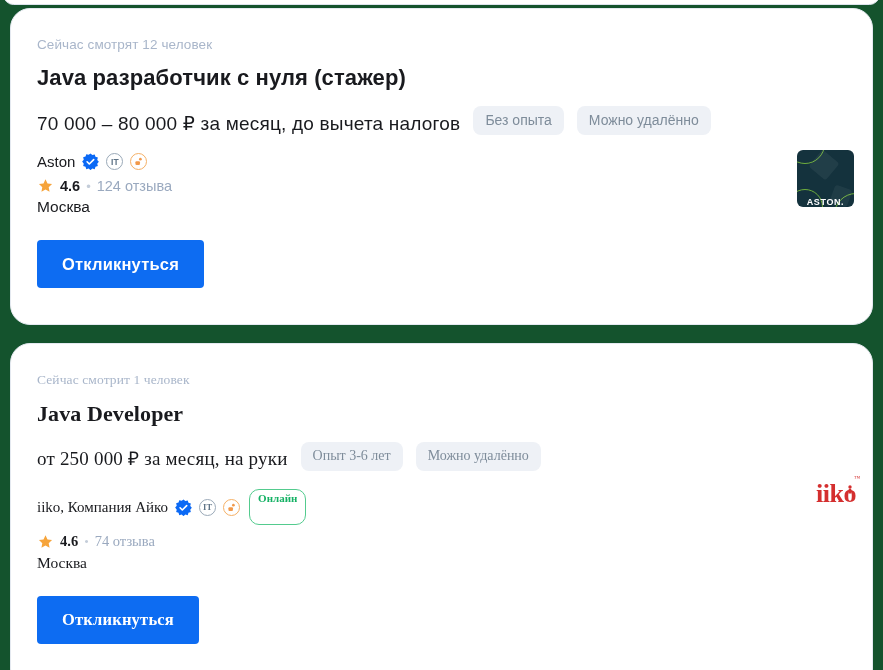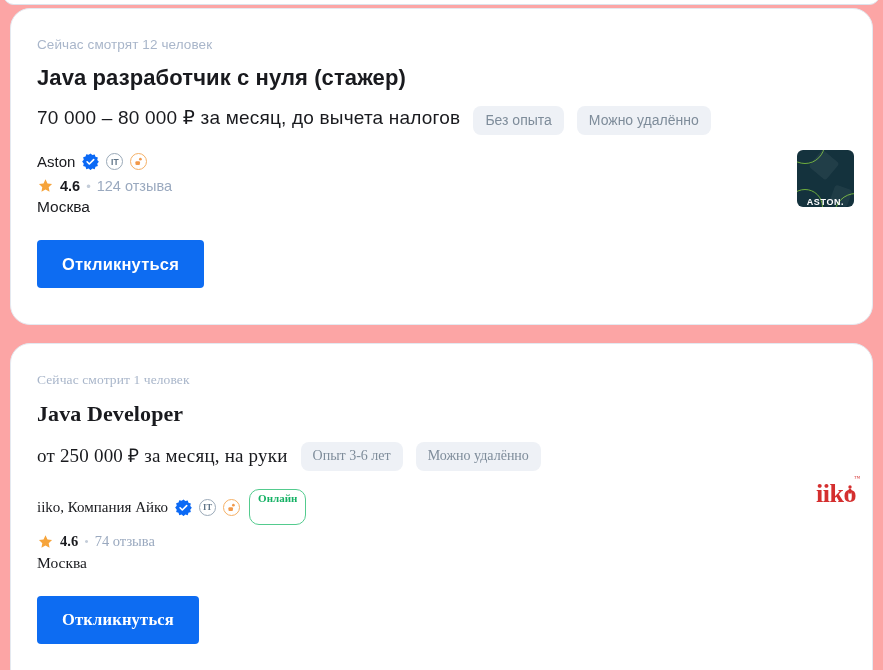--- a/index.html
+++ b/index.html
@@ -1,31 +1,31 @@
 <!DOCTYPE html>
 <html><head>
 <meta charset="utf-8">
 <style>
   * { margin:0; padding:0; box-sizing:border-box; }
   html,body { background:#ffffff; }
   body { width:883px; height:670px; font-family:"Liberation Sans","DejaVu Sans",sans-serif; color:#191a1e; }
-  .page { position:relative; width:883px; height:670px; background:#fca5a5; overflow:hidden; }
+  .page { position:relative; width:883px; height:670px; background:#14532d; overflow:hidden; }
 
   .prev-card-edge { position:absolute; top:-16px; left:3px; right:3px; height:21px;
     border:1px solid #dce3ec; border-radius:18px; background:#fff; }
 
   .vacancy-card { position:absolute; left:10px; width:863px; background:#fff;
     border:1px solid #e4e9f0; border-radius:20px; padding:28px 26px 26px; overflow:hidden; }
   .card-0 { top:8px;  height:317px; }
   .card-1 { top:343px; height:346px;font-family:Liberation Serif, serif; }
 
   .watching { font-size:13.5px; color:#a9b6ca; letter-spacing:.1px; }
   .vacancy-title { margin-top:13px; font-size:22px; font-weight:700; color:#191a1e; letter-spacing:.1px; cursor:pointer; }
 
-  .salary-row { margin-top:15px; display:flex; align-items:flex-start; gap:13px; }
+  .salary-row { margin-top:15px; display:flex; align-items:flex-end; gap:13px; }
   .salary { font-size:19px; color:#191a1e; letter-spacing:.2px; white-space:nowrap; }
   .tag { background:#eef1f6; color:#7e8c9a; font-size:14px; line-height:1; padding:7px 12px 8px; border-radius:8px; white-space:nowrap; }
 
   .company-row { margin-top:18px; display:flex; align-items:center; gap:7px; }
   .company-name { font-size:15px; font-weight:500; color:#191a1e; cursor:pointer; }
   .badge-seal { width:17px; height:17px; display:inline-flex; cursor:pointer; }
   .badge-circle { width:17px; height:17px; border-radius:50%; display:inline-flex; align-items:center; justify-content:center; cursor:pointer; }
   .badge-it { border:1.5px solid #9aa9b8; color:#5e7386; font-size:8.5px; font-weight:700; letter-spacing:.2px;text-align:right; }
   .badge-award { border:1.5px solid #f5b066; }
   .badge-online { margin-left:2px; border:1px solid #53cb8e; color:#14b164; font-size:11px; font-weight:700;

